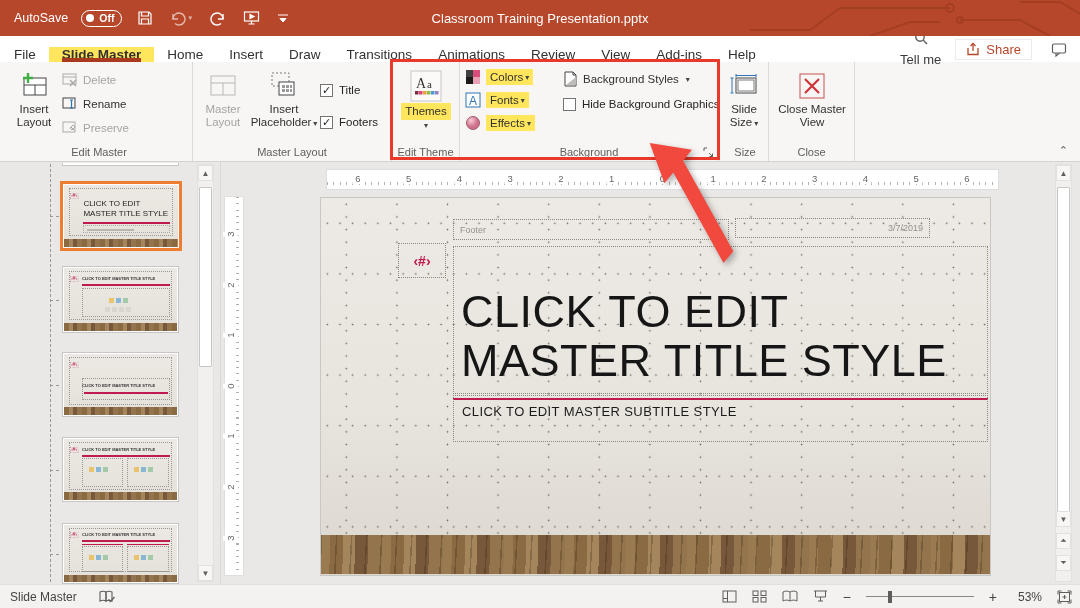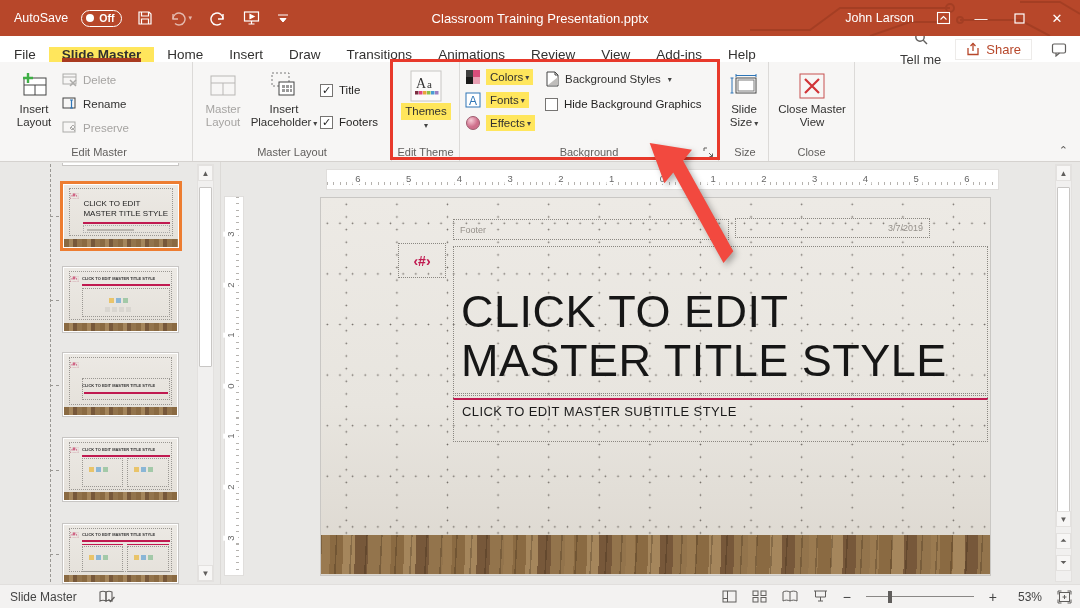--- a/index.html
+++ b/index.html
@@ -177,36 +177,20 @@
           </svg>
       </span>
       <span class="qat-btn">
         <svg width="12" height="12" viewBox="0 0 12 12" stroke="#fff" fill="#fff" stroke-width="1">
             <path d="M1 3 h10" fill="none"></path>
             <path d="M3 6.5 l3 3.5 3 -3.5 z"></path>
           </svg>
       </span>
     </div>
     <div class="tb-title">Classroom Training Presentation.pptx</div>
-    <div class="tb-right">
-      <span class="tb-user">John Larson</span>
-      <span class="winbtn">
-        <svg width="15" height="14" viewBox="0 0 15 14" stroke="#fff" fill="none" stroke-width="1.1">
-            <rect x="1.5" y="1.5" width="12" height="11"></rect>
-            <path d="M4.5 8.5 L7.5 5.5 L10.5 8.5"></path>
-          </svg>
-      </span>
-      <span class="winbtn">—</span>
-      <span class="winbtn">
-        <svg width="11" height="11" viewBox="0 0 11 11" stroke="#fff" fill="none" stroke-width="1.2">
-            <rect x="1" y="1" width="9" height="9"></rect>
-          </svg>
-      </span>
-      <span class="winbtn">✕</span>
-    </div>
   </div>
 
   <div class="tabrow">
     <div class="tabs" id="tabs">
         <div class="tab">
           <span>File</span>
         </div>
         <div class="tab active">
           <span>Slide Master</span>
         </div>
@@ -368,21 +352,21 @@
           <span class="yellow">
               <span class="bb-label">Themes</span>
             </span>
           <span class="caret-below">▾</span>
         </div>
       </div>
       <div class="g-label">Edit Theme</div>
     </div>
 
     <div class="group" style="left:460px;width:259px">
-      <div class="g-content" style="gap:10px">
+      <div class="g-content" style="gap:28px">
         <div class="stack" style="gap:3px;margin-top:0">
           <div class="small-btn">
             <svg width="16" height="16" viewBox="0 0 16 16">
                 <rect x="1" y="1" width="7" height="7" fill="#404040"></rect>
                 <rect x="8" y="1" width="7" height="7" fill="#D84D7B"></rect>
                 <rect x="1" y="8" width="7" height="7" fill="#1a1a1a"></rect>
                 <rect x="8" y="8" width="7" height="7" fill="#E8A0B4"></rect>
               </svg>
             <span class="yellow">
                 <span>Colors</span>

